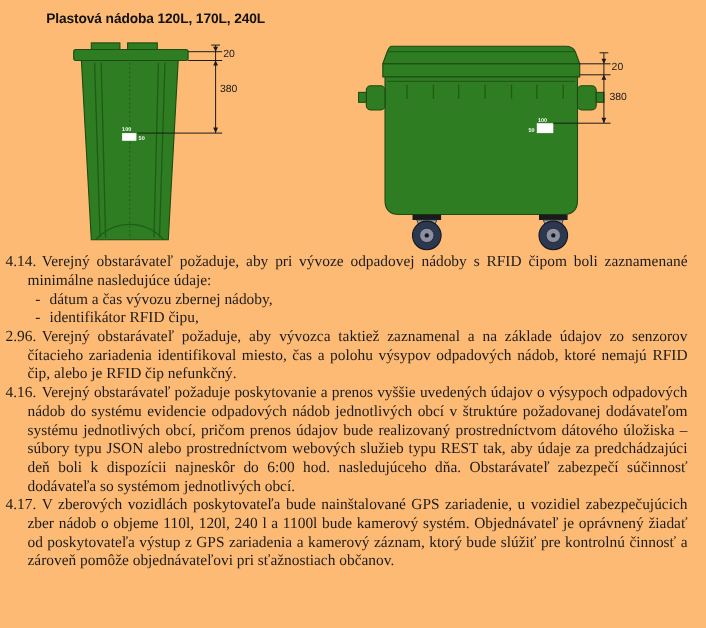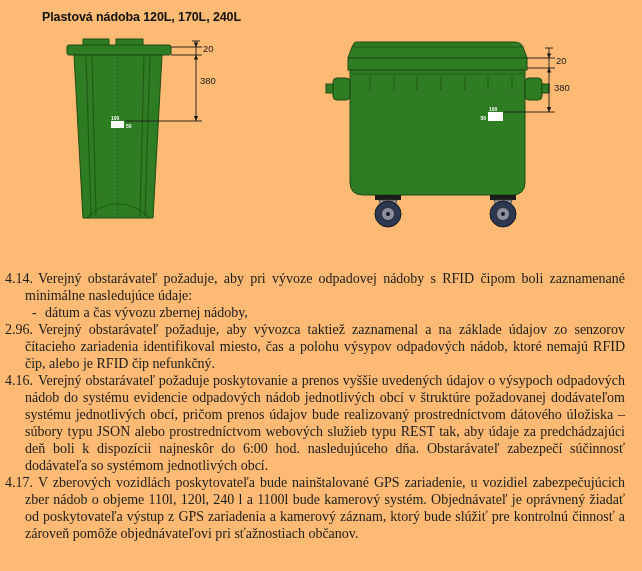--- a/index.html
+++ b/index.html
@@ -13,21 +13,21 @@
     font-family:"Liberation Sans", sans-serif; font-weight:bold;
     font-size:12.5px; color:#111; letter-spacing:-0.1px; white-space:nowrap;
   }
   .t1 { left:42px; }
   .t2 { left:392px; }
   svg.fig1 { position:absolute; left:40px; top:36px; }
   svg.fig2 { position:absolute; left:325px; top:36px; }
 
   .text-block {
     position:absolute; left:5px; top:230px; width:620px;
-    font-size:14px; line-height:17px;margin-top:40px;
+    font-size:14px; line-height:17px;
   }
   .para { margin:0 0 0 20px; text-indent:-20px; text-align:justify; }
   .pnum { display:inline-block; width:33px; text-indent:0; }
   .li   { margin:0 0 0 27px; text-indent:0; }
   .dash { display:inline-block; width:13px; }
 
   
   .green { fill:var(--bin-green,#2f7d22); stroke:var(--bin-dark,#1c4a12); stroke-width:1; }
   .rib   { stroke:var(--bin-rib,#1f5c16); stroke-width:1.2; fill:none; }
   .dashv { stroke-dasharray:2 2; stroke-width:0.9; }
@@ -128,20 +128,21 @@
     <circle class="tire" cx="178" cy="178" r="13"></circle>
     <circle class="rim" cx="178" cy="178" r="6.5"></circle>
     <circle class="hub" cx="178" cy="178" r="2"></circle>
   </svg>
 
   <div class="text-block">
 
     <div class="para"><span class="pnum">4.14.</span><span>Verejný obstarávateľ požaduje, aby pri vývoze odpadovej nádoby s RFID čipom boli zaznamenané minimálne nasledujúce údaje:</span></div>
 
     <div class="li"><span class="dash">-</span><span>dátum a čas vývozu zbernej nádoby,</span></div>
+    <div class="li"><span class="dash">-</span><span>identifikátor RFID čipu,</span></div>
 
     <div class="para"><span class="pnum">2.96.</span><span>Verejný obstarávateľ požaduje, aby vývozca taktiež zaznamenal a na základe údajov zo senzorov čítacieho zariadenia identifikoval miesto, čas a polohu výsypov odpadových nádob, ktoré nemajú RFID čip, alebo je RFID čip nefunkčný.</span></div>
 
     <div class="para"><span class="pnum">4.16.</span><span>Verejný obstarávateľ požaduje poskytovanie a prenos vyššie uvedených údajov o výsypoch odpadových nádob do systému evidencie odpadových nádob jednotlivých obcí v štruktúre požadovanej dodávateľom systému jednotlivých obcí, pričom prenos údajov bude realizovaný prostredníctvom dátového úložiska – súbory typu JSON alebo prostredníctvom webových služieb typu REST tak, aby údaje za predchádzajúci deň boli k dispozícii najneskôr do 6:00 hod. nasledujúceho dňa. Obstarávateľ zabezpečí súčinnosť dodávateľa so systémom jednotlivých obcí.</span></div>
 
     <div class="para"><span class="pnum">4.17.</span><span>V zberových vozidlách poskytovateľa bude nainštalované GPS zariadenie, u vozidiel zabezpečujúcich zber nádob o objeme 110l, 120l, 240 l a 1100l bude kamerový systém. Objednávateľ je oprávnený žiadať od poskytovateľa výstup z GPS zariadenia a kamerový záznam, ktorý bude slúžiť pre kontrolnú činnosť a zároveň pomôže objednávateľovi pri sťažnostiach občanov.</span></div>
 
   </div>
 </div>
 

